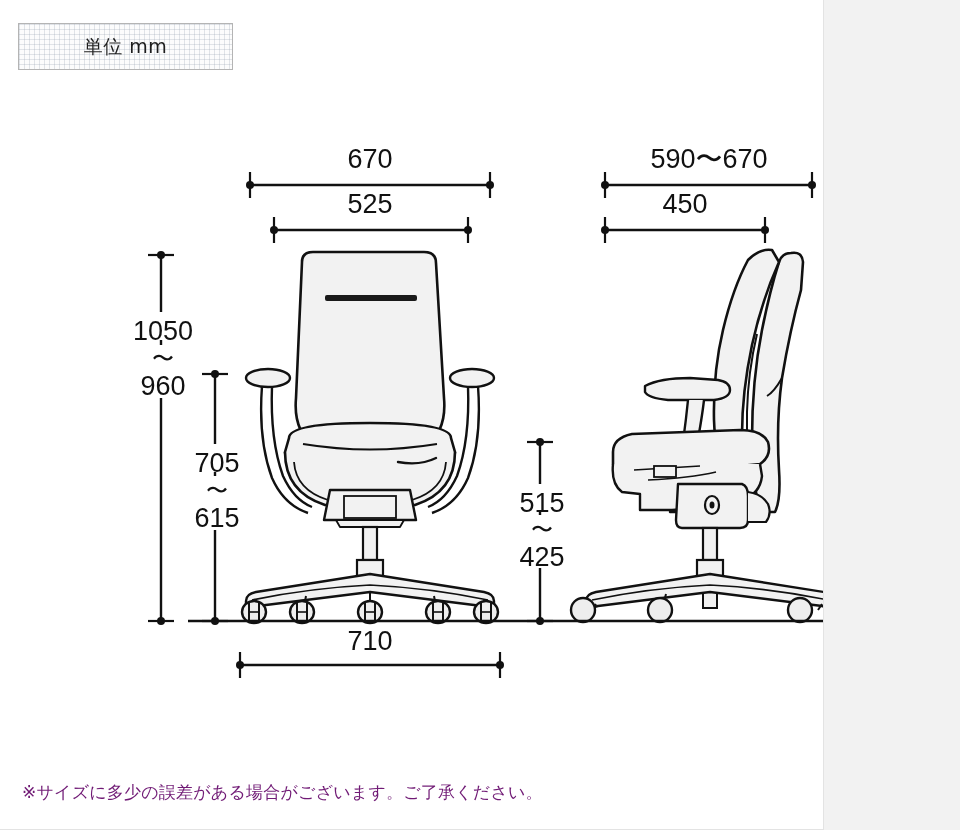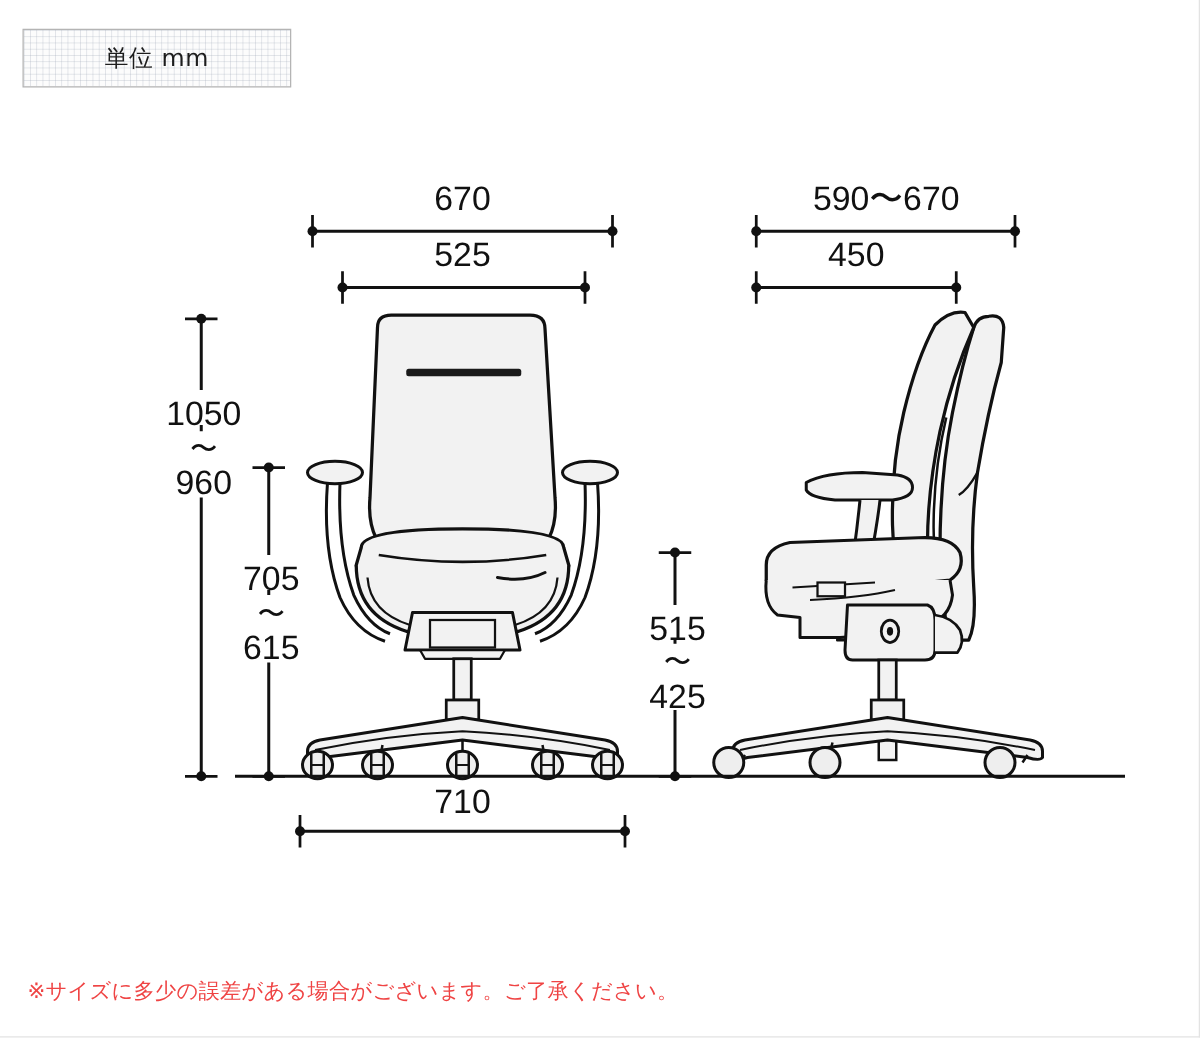--- a/index.html
+++ b/index.html
@@ -8,21 +8,21 @@
   }
   body {
     width: 960px;
     height: 830px;
     background: #f2f2f2;
     font-family: "Liberation Sans", "DejaVu Sans", sans-serif;
     overflow: hidden;
   }
   #page {
     position: relative;
-    width: 960px;
+    width: 824px;
     height: 830px;
     background: #ffffff;
     box-sizing: border-box;
     border-right: 1px solid #e3e3e3;
     border-bottom: 1px solid #e3e3e3;
     overflow: hidden;
   }
   
   #unit-box {
     position: absolute;
@@ -46,21 +46,21 @@
     color: #1d1d1d;
     letter-spacing: 0.5px;
     font-family: "DejaVu Sans", "Liberation Sans", sans-serif;
   }
   
   #footnote {
     position: absolute;
     left: 22px;
     top: 781px;
     font-size: 17px;
-    color: #ef4444;
+    color: #701a75;
     letter-spacing: 0.2px;
     white-space: nowrap;
     font-family: "DejaVu Sans", "Liberation Sans", sans-serif;
   }
   
   #drawing {
     position: absolute;
     left: 0;
     top: 0;
     width: 960px;

